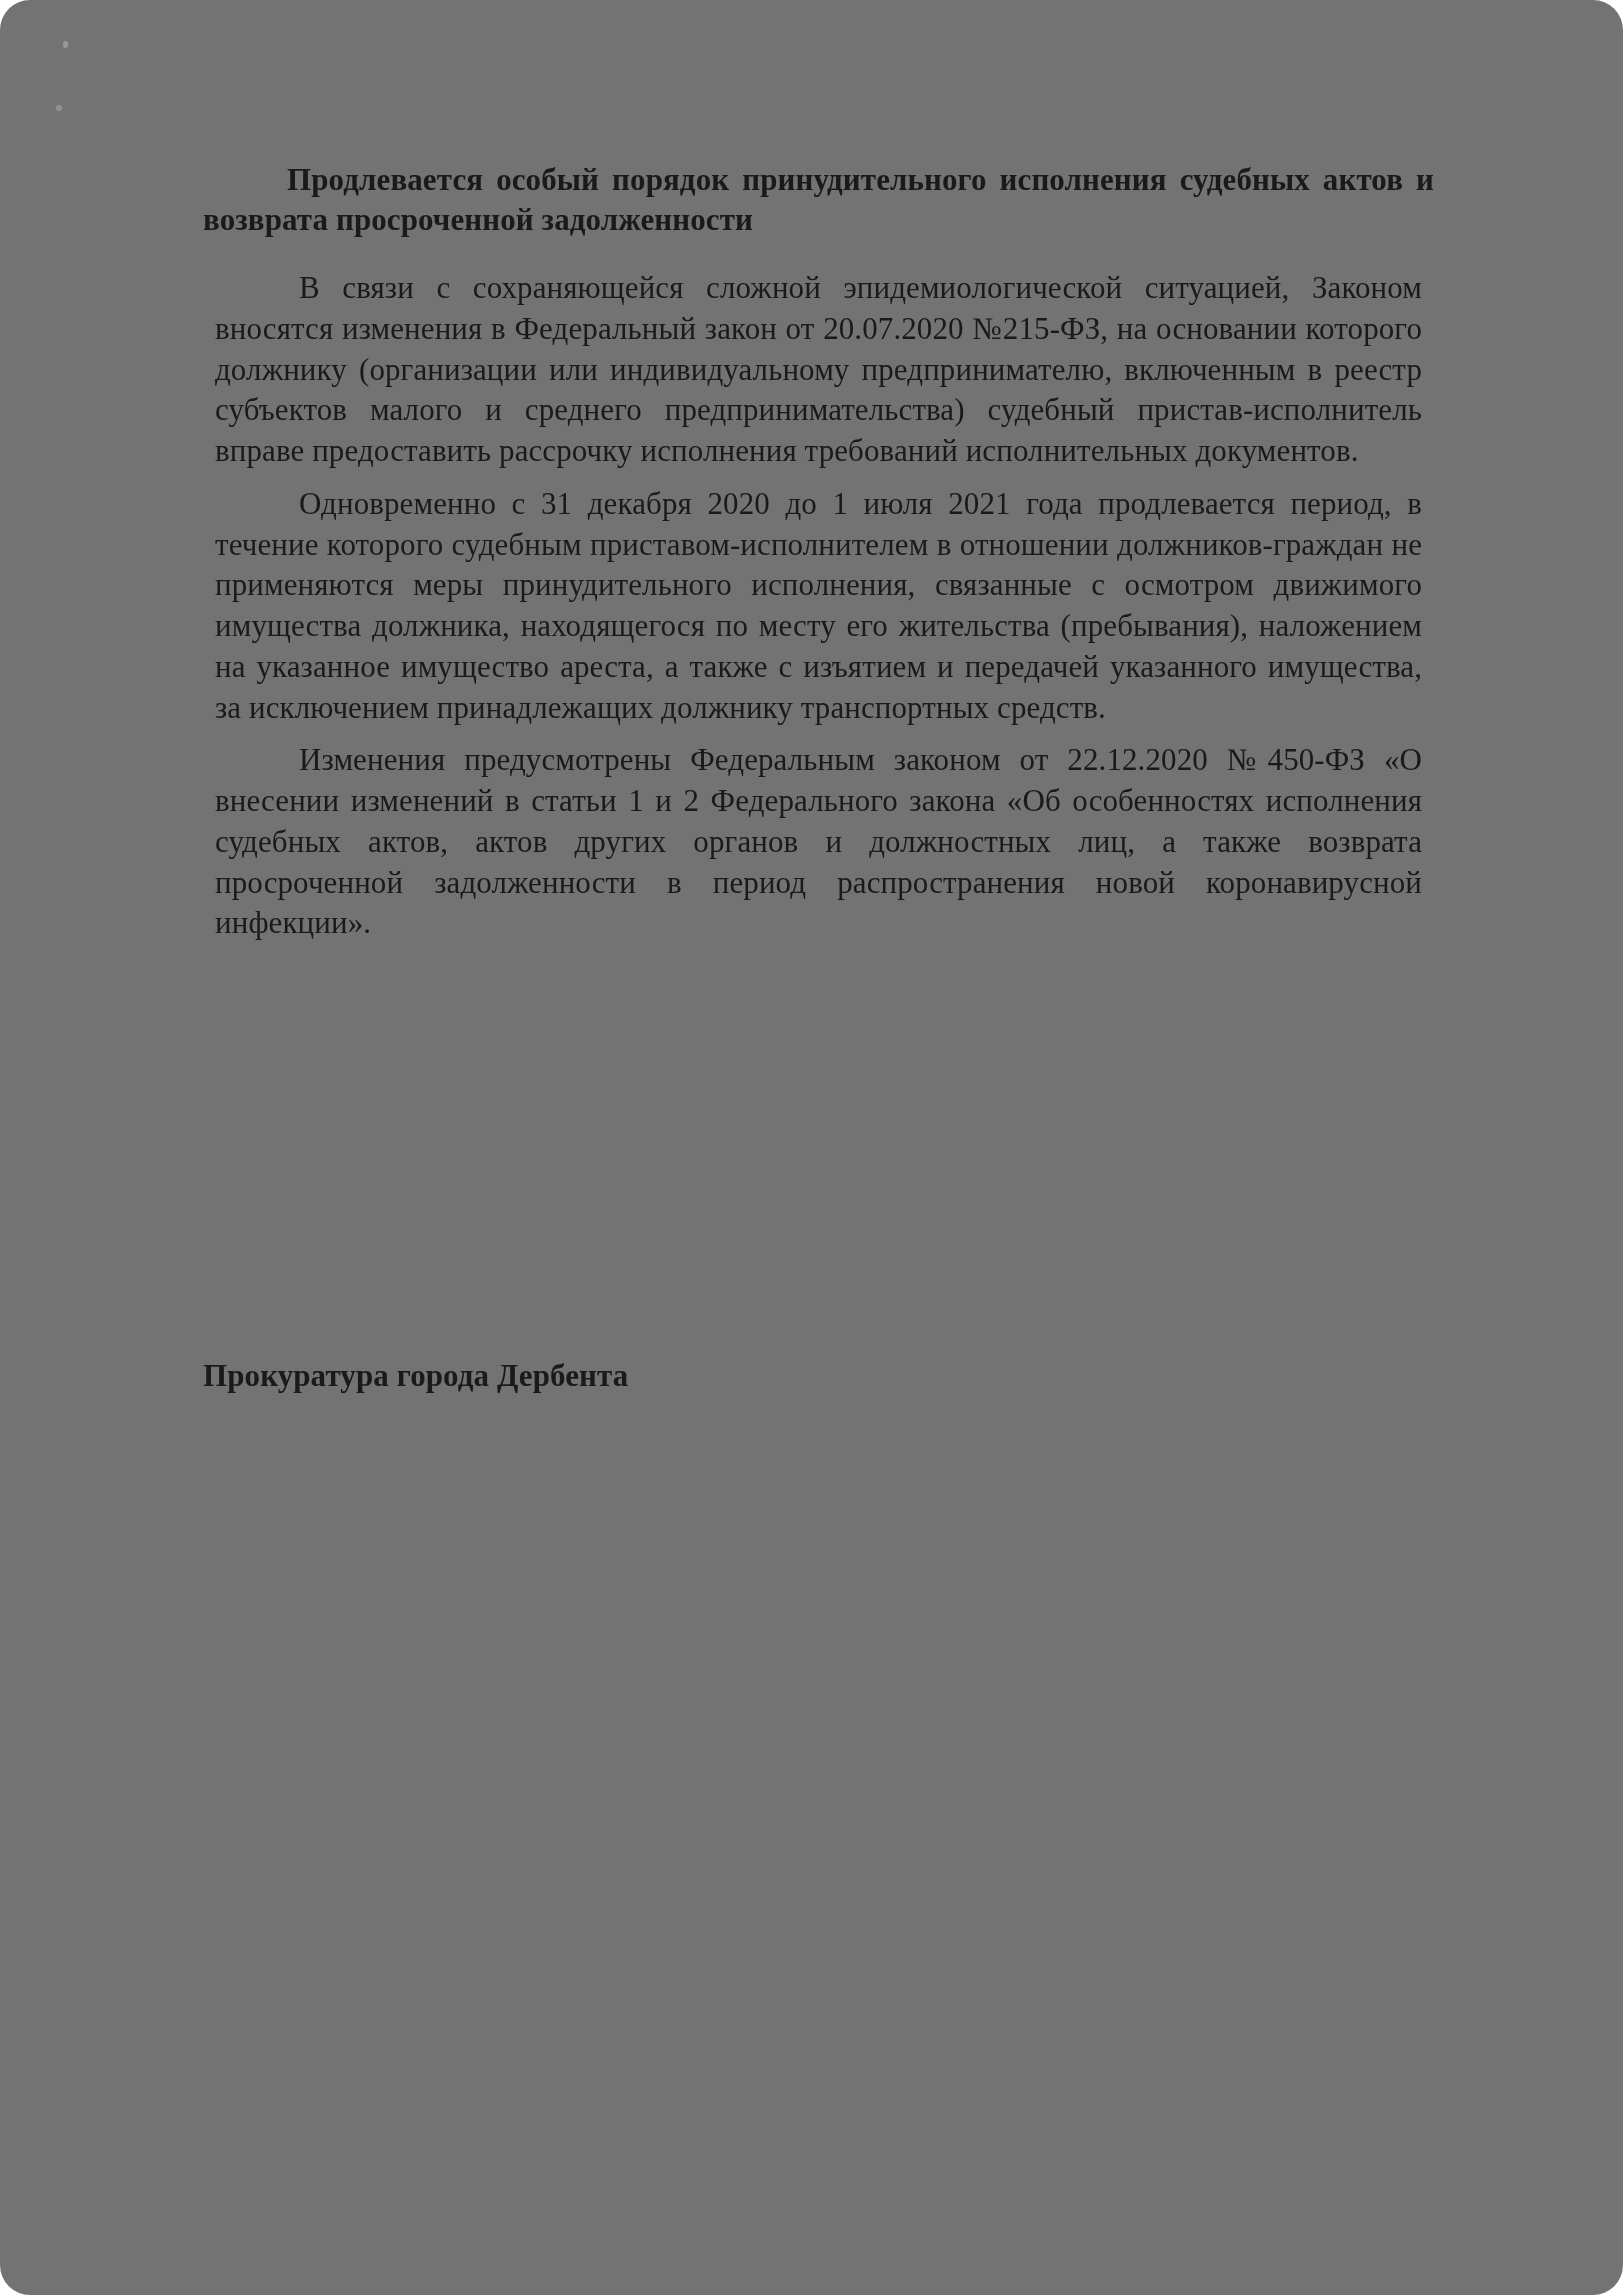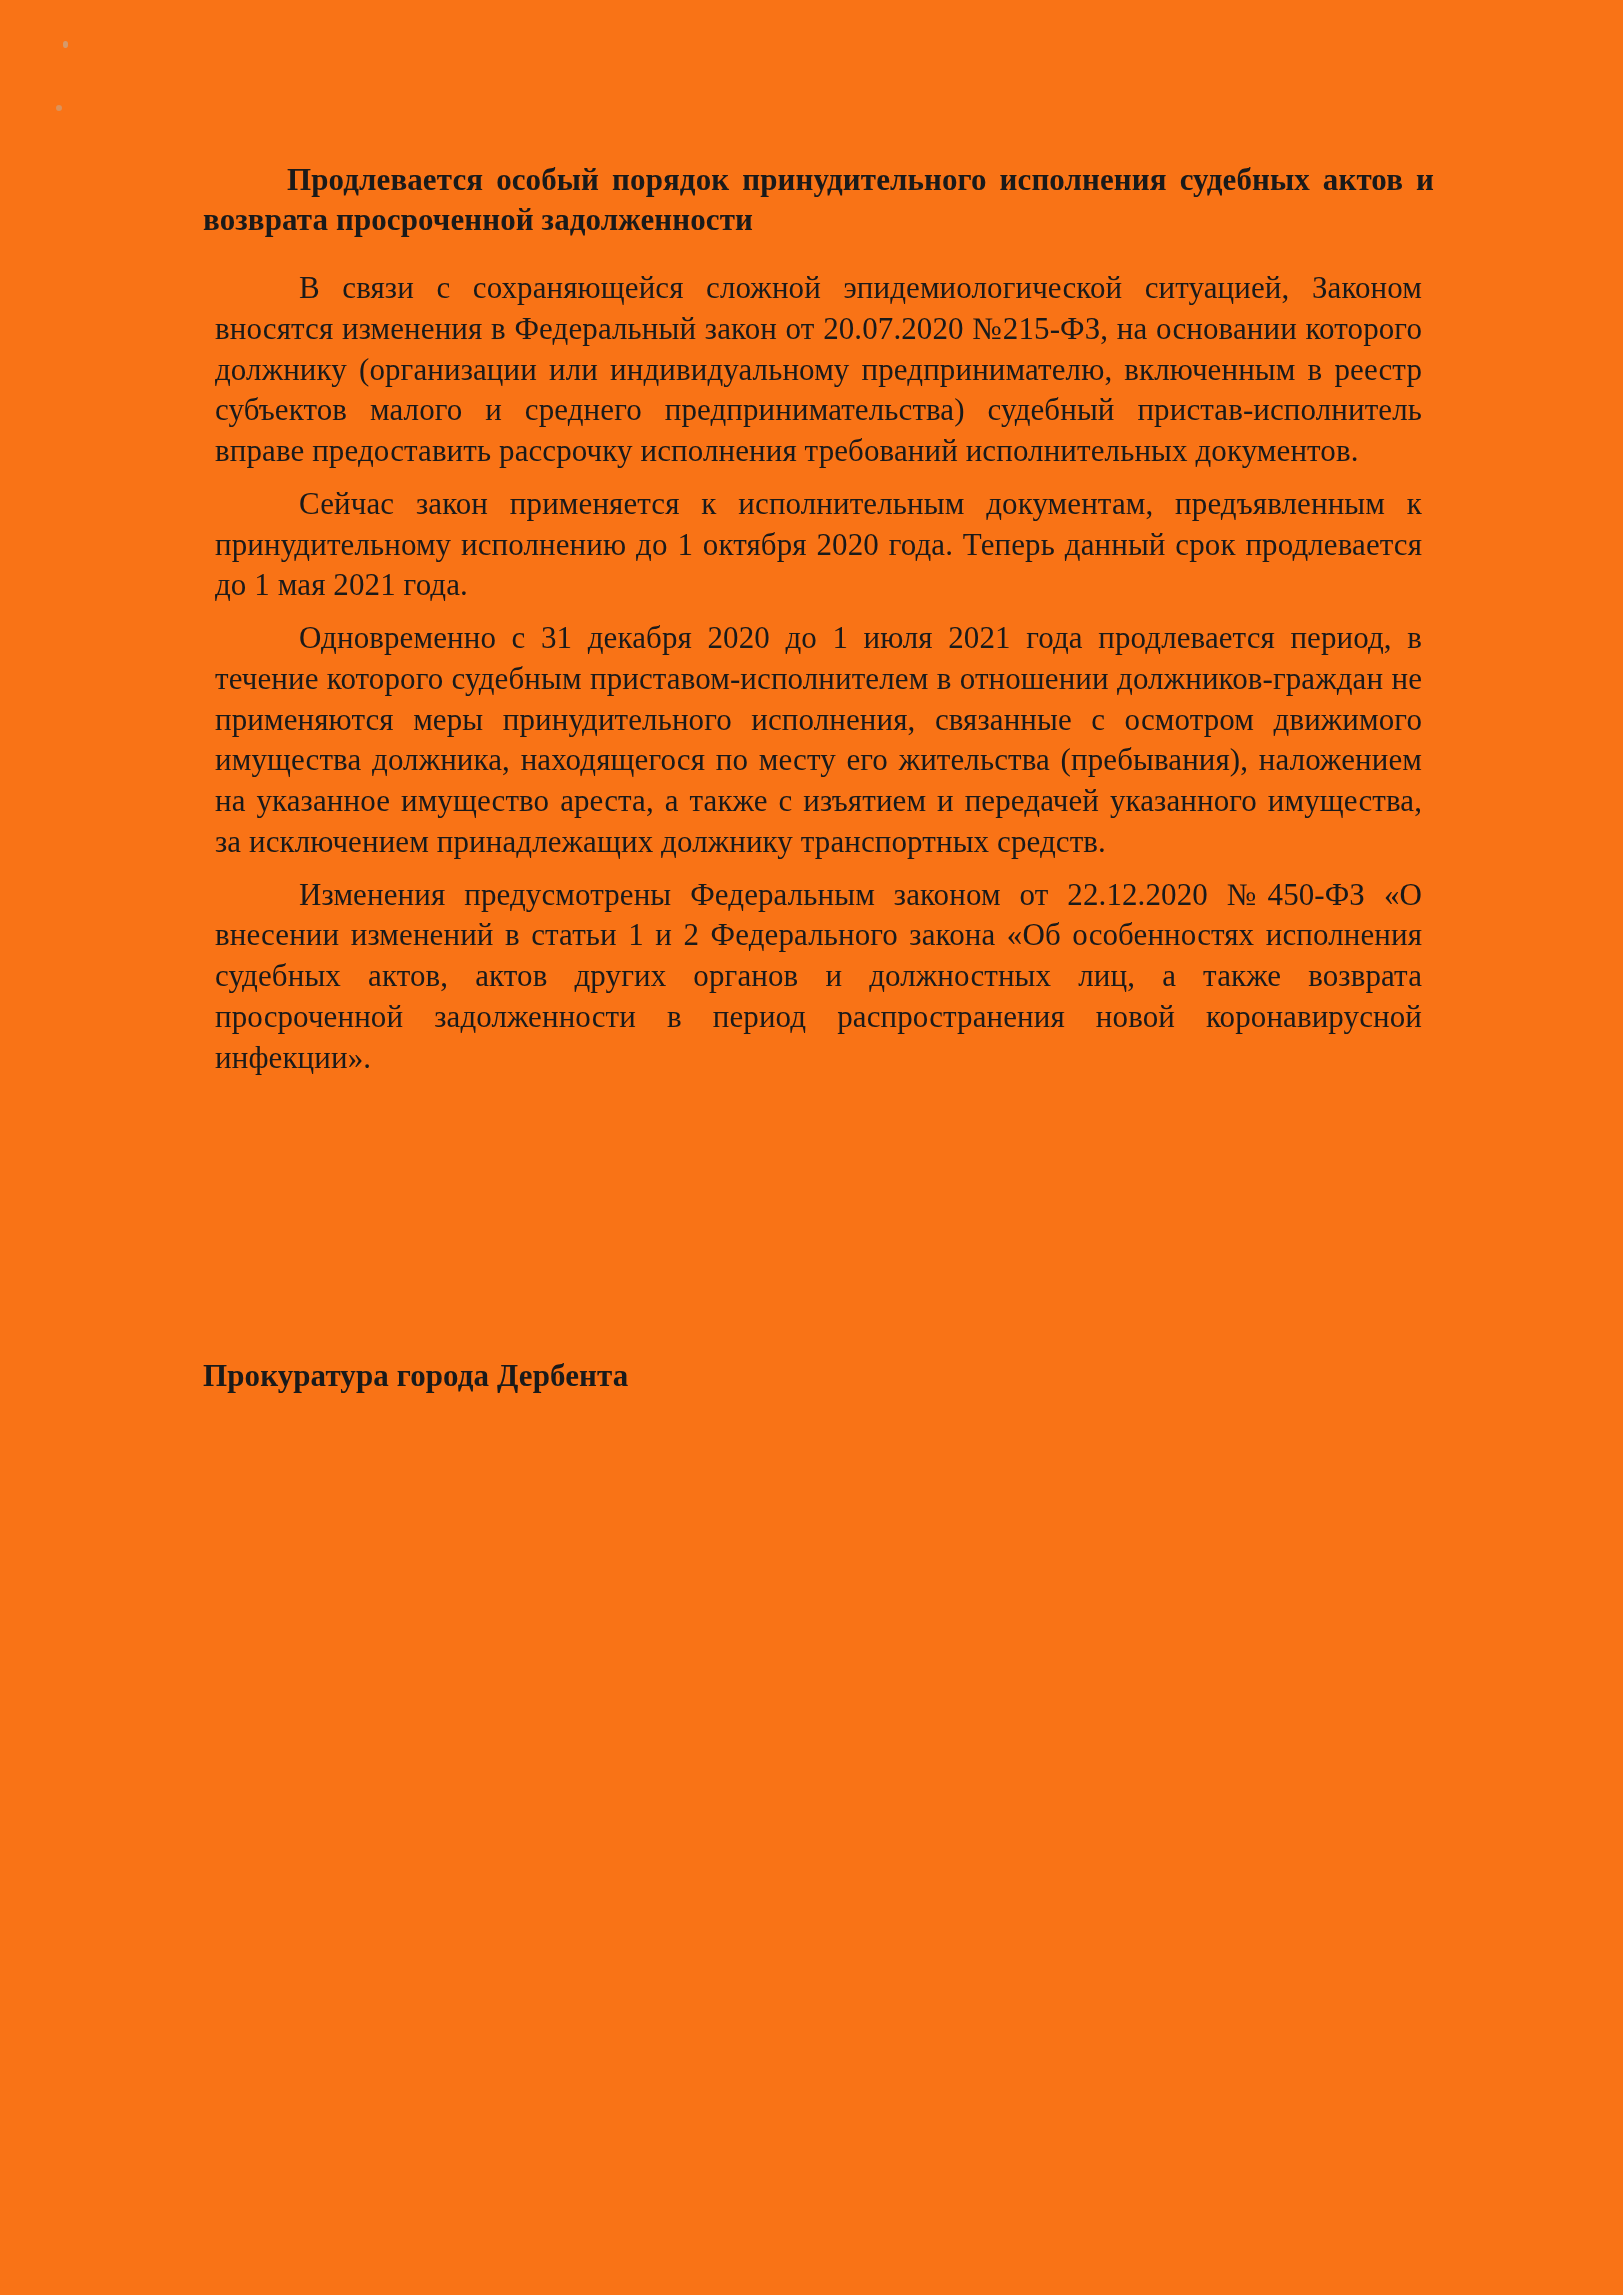--- a/index.html
+++ b/index.html
@@ -13,21 +13,22 @@
     position: relative;
     font-family: "Liberation Serif", "DejaVu Serif", serif;
     color: #1a1a1a;
     overflow: hidden;
   }
 
   
   .page {
     position: absolute;
     inset: 0;
-    background: #f97316;
+    background: #737373;
+    border-radius: 30px;
   }
 
   .scan-speck {
     position: absolute;
     background: #b8b8b0;
     border-radius: 50%;
     opacity: .55;
   }
   .speck-1 { left: 63px;  top: 41px;  width: 4.6px; height: 6.5px; }
   .speck-2 { left: 56px;  top: 105px; width: 5.9px; height: 5.9px; opacity:.45; }
@@ -79,21 +80,20 @@
 
   <span class="scan-speck speck-1"></span>
   <span class="scan-speck speck-2"></span>
 
   <div class="doc-body">
 
     <h1 class="doc-title">Продлевается особый порядок принудительного исполнения судебных актов и возврата просроченной задолженности</h1>
 
     <p class="para">В связи с сохраняющейся сложной эпидемиологической ситуацией, Законом вносятся изменения в Федеральный закон от 20.07.2020 №215-ФЗ, на основании которого должнику (организации или индивидуальному предпринимателю, включенным в реестр субъектов малого и среднего предпринимательства) судебный пристав-исполнитель вправе предоставить рассрочку исполнения требований исполнительных документов.</p>
 
-    <p class="para">Сейчас закон применяется к исполнительным документам, предъявленным к принудительному исполнению до 1 октября 2020 года. Теперь данный срок продлевается до 1 мая 2021 года.</p>
 
     <p class="para">Одновременно с 31 декабря 2020 до 1 июля 2021 года продлевается период, в течение которого судебным приставом-исполнителем в отношении должников-граждан не применяются меры принудительного исполнения, связанные с осмотром движимого имущества должника, находящегося по месту его жительства (пребывания), наложением на указанное имущество ареста, а также с изъятием и передачей указанного имущества, за исключением принадлежащих должнику транспортных средств.</p>
 
     <p class="para">Изменения предусмотрены Федеральным законом от 22.12.2020 №450-ФЗ «О внесении изменений в статьи 1 и 2 Федерального закона «Об особенностях исполнения судебных актов, актов других органов и должностных лиц, а также возврата просроченной задолженности в период распространения новой коронавирусной инфекции».</p>
 
   </div>
 
   <div class="signature">Прокуратура города Дербента</div>
 
 </div>

